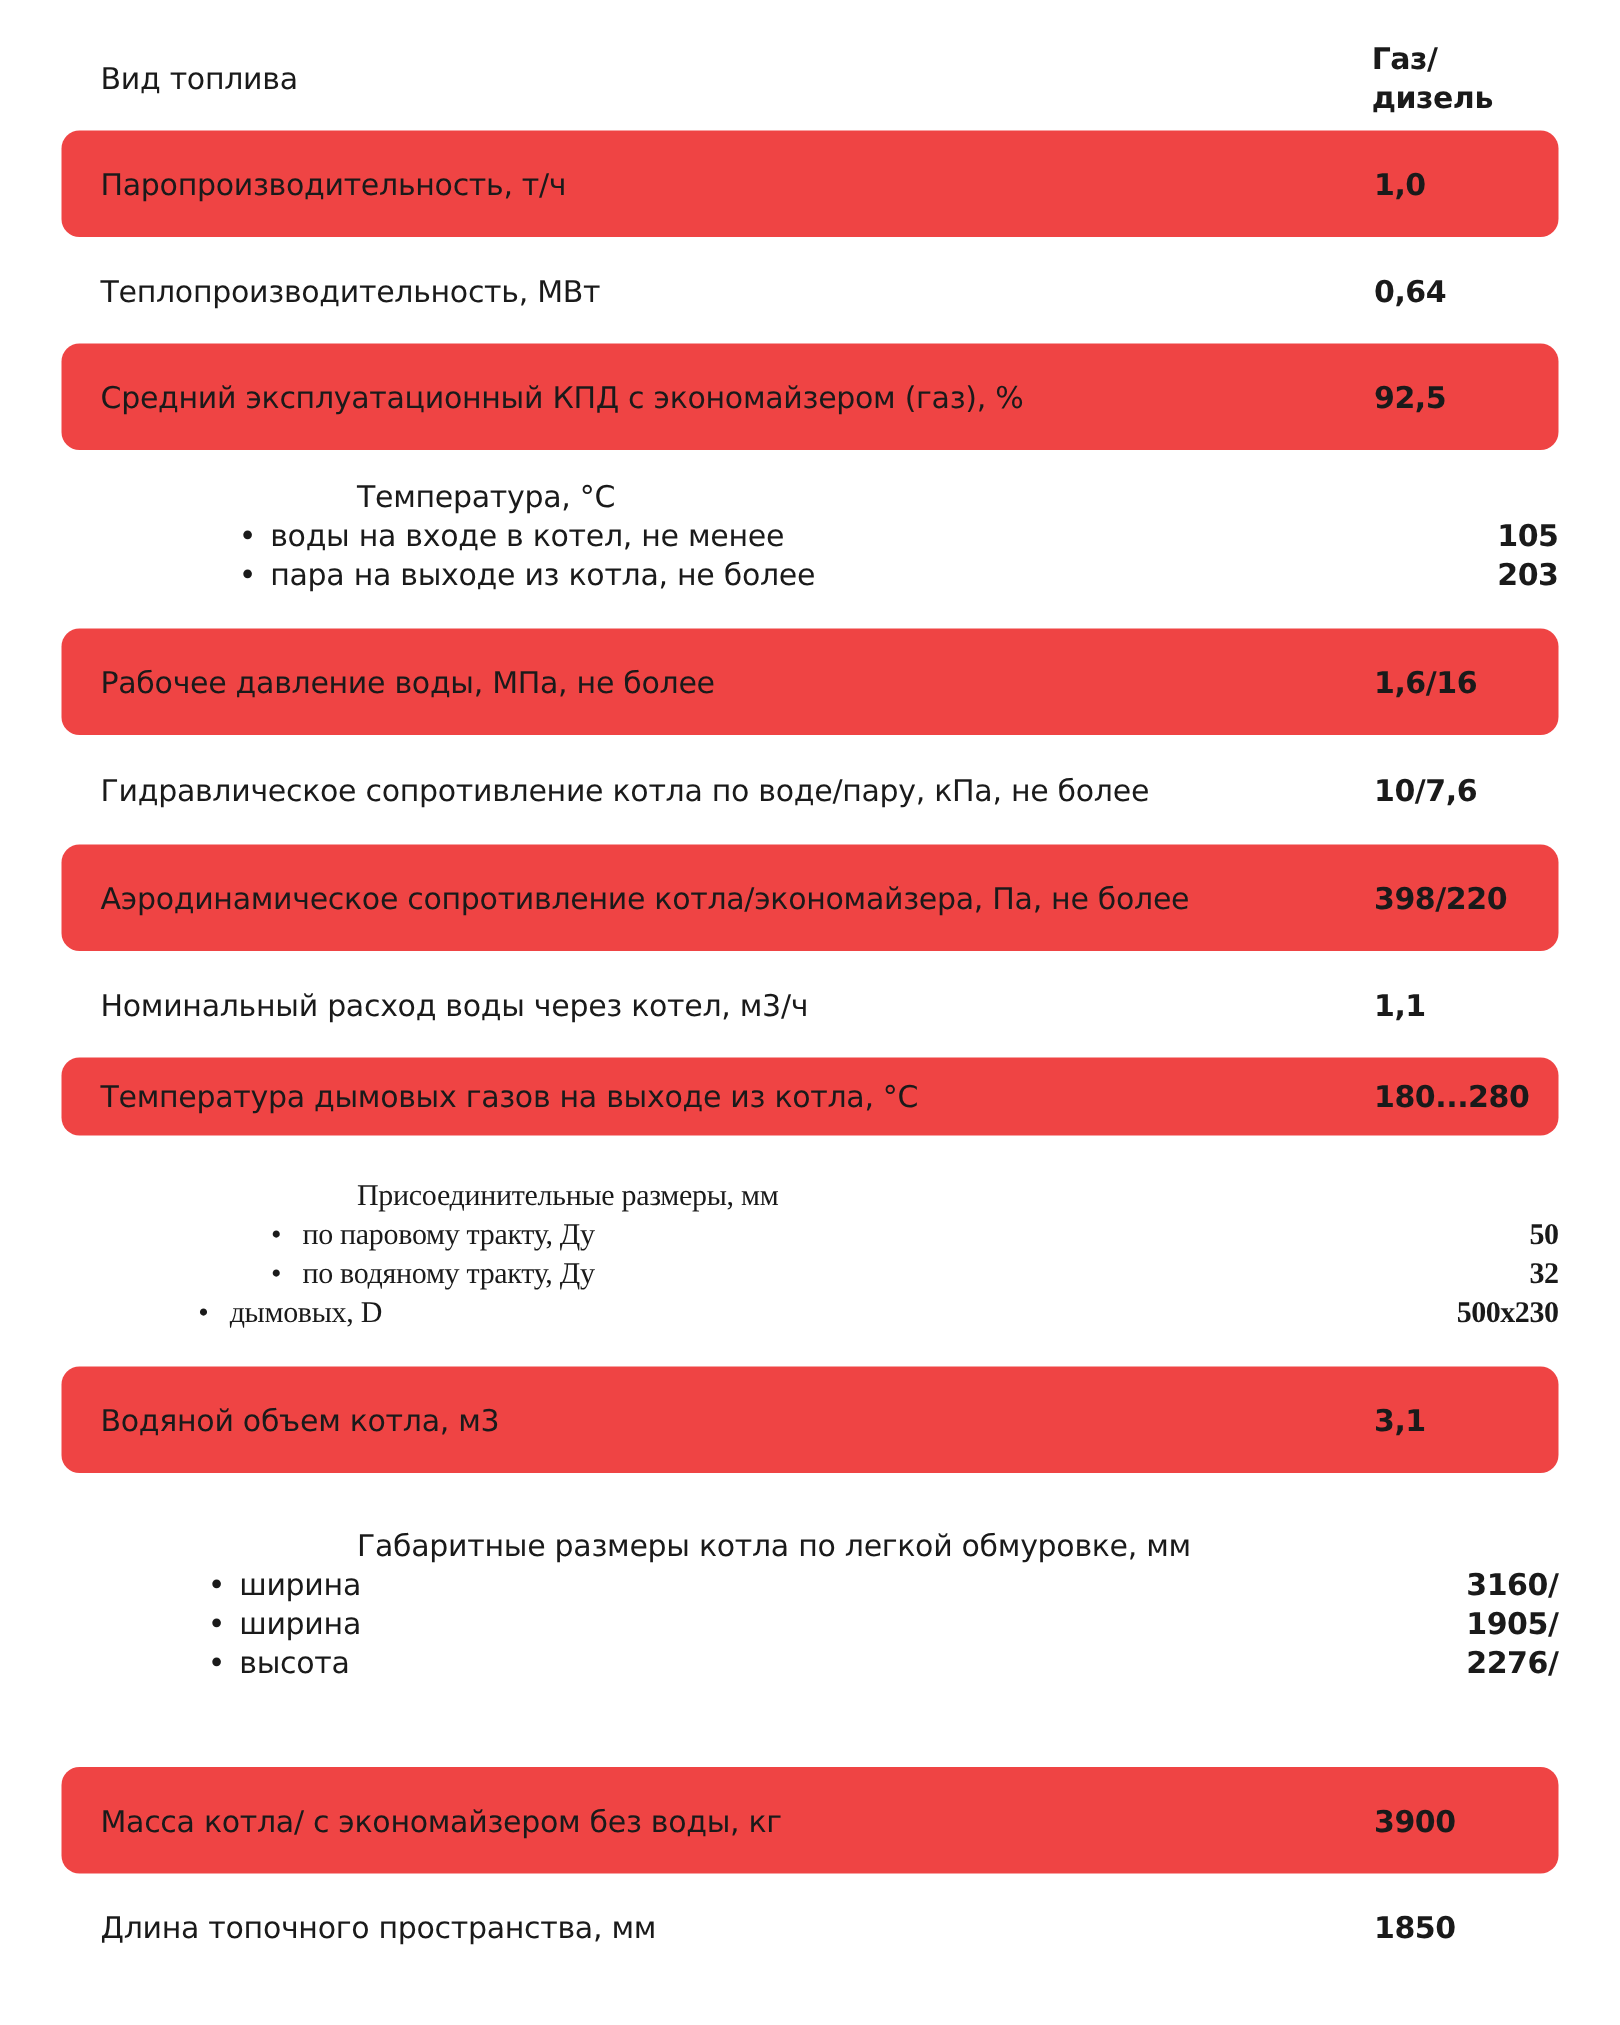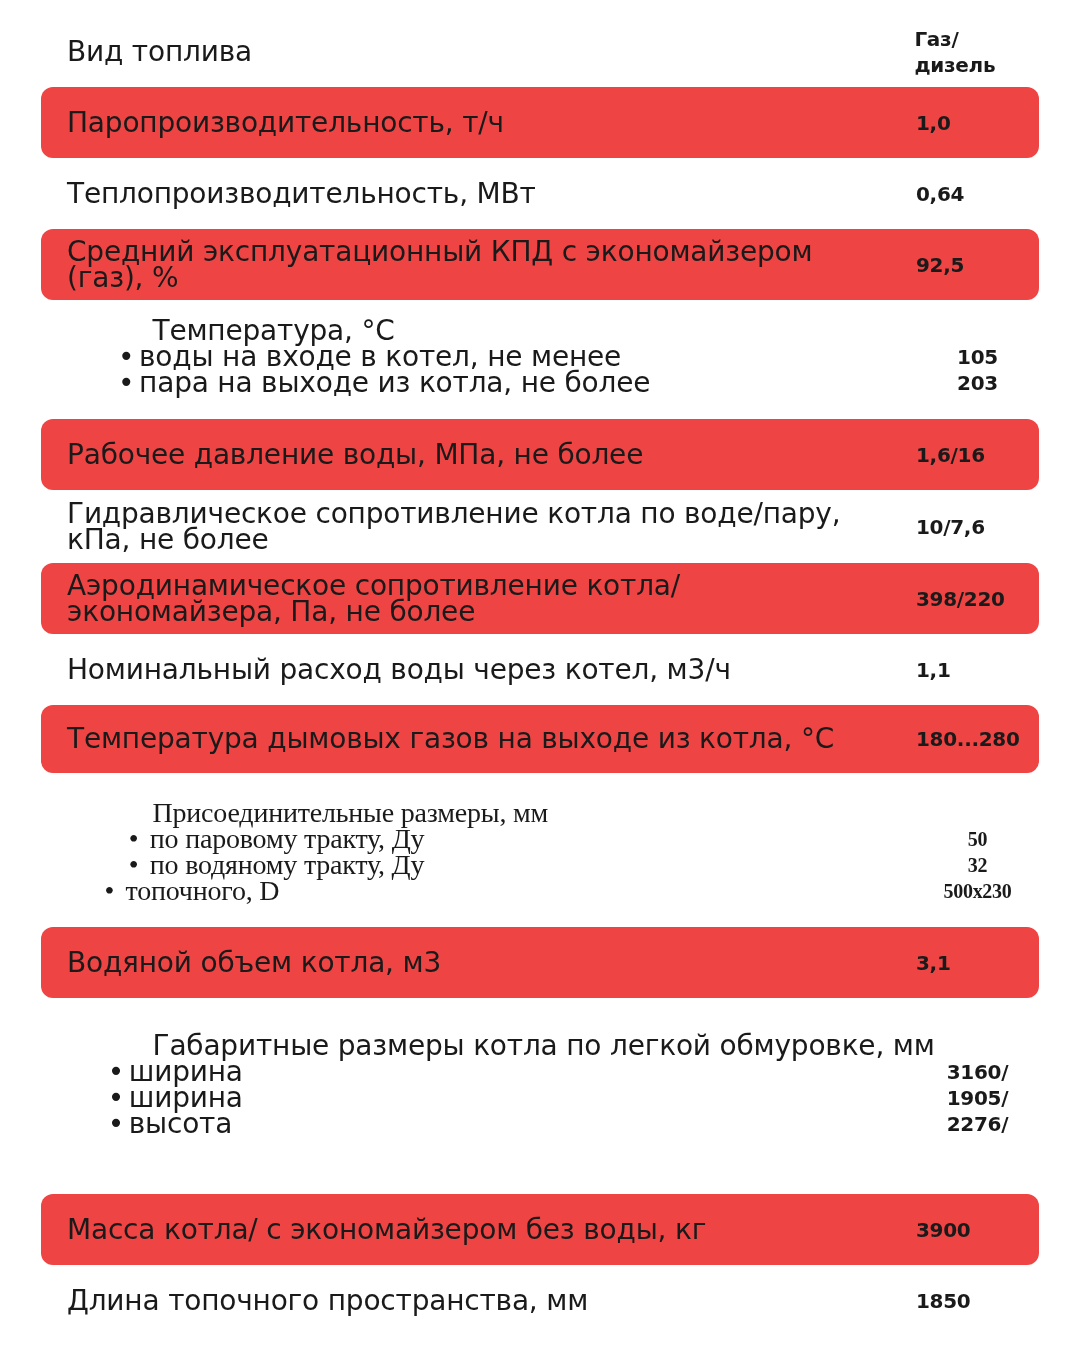--- a/index.html
+++ b/index.html
@@ -7,26 +7,26 @@
     body {
       font-family: "DejaVu Sans", sans-serif;
       color: #1a1a1a;
       position: relative;
       overflow: hidden;
     }
     .spec-table { position: absolute; left: 41px; top: 17px; width: 998px; }
     .row {
       position: relative;
       display: flex;
-      align-items: center;
+      align-items: flex-end;
       border-radius: 12px;
       padding-left: 26px;
     }
     .row.shaded { background: #ef4444; }
-    .label-col { width: 801px; font-size: 28px; line-height: 26px; letter-spacing: -0.2px; }
+    .label-col { width: 801px; font-size: 20px; line-height: 26px; letter-spacing: -0.2px; }
     .value-col { font-size: 20px; line-height: 26px; font-weight: bold; letter-spacing: -0.3px; margin-left: 48px; }
     .sub-line { display: flex; }
     .bullet { width: 31px; padding-left: 10px; }
     .single { height: 71px; align-items: center; }
   </style>
 </head>
 <body>
 
 <div class="spec-table">
 
@@ -81,21 +81,21 @@
   <div class="row single shaded">
     <div class="label-col">Аэродинамическое сопротивление котла/экономайзера, Па, не более</div>
     <div class="value-col">398/220</div>
   </div>
 
   <div class="row single">
     <div class="label-col">Номинальный расход воды через котел, м3/ч</div>
     <div class="value-col">1,1</div>
   </div>
 
-  <div class="row single shaded" style="height:68px;">
+  <div class="row single shaded" style="height:52px;">
     <div class="label-col">Температура дымовых газов на выходе из котла, °C</div>
     <div class="value-col">180...280</div>
   </div>
 
   <div class="row" style="height:154px; padding-top:27px; flex-direction:column;font-family:Liberation Serif, serif;">
     <div class="label-col">Присоединительные размеры, мм</div>
     <div class="sub-line">
       <div class="label-col sub-line">
         <span class="bullet">•</span>
         <span>по паровому тракту, Ду</span>
@@ -105,21 +105,21 @@
     <div class="sub-line">
       <div class="label-col sub-line">
         <span class="bullet">•</span>
         <span>по водяному тракту, Ду</span>
       </div>
       <div class="value-col">32</div>
     </div>
     <div class="sub-line">
       <div class="label-col sub-line">
         <span class="bullet">•</span>
-        <span>топочного, D</span>
+        <span>дымовых, D</span>
       </div>
       <div class="value-col">500x230</div>
     </div>
   </div>
 
   <div class="row single shaded">
     <div class="label-col">Водяной объем котла, м3</div>
     <div class="value-col">3,1</div>
   </div>
 

